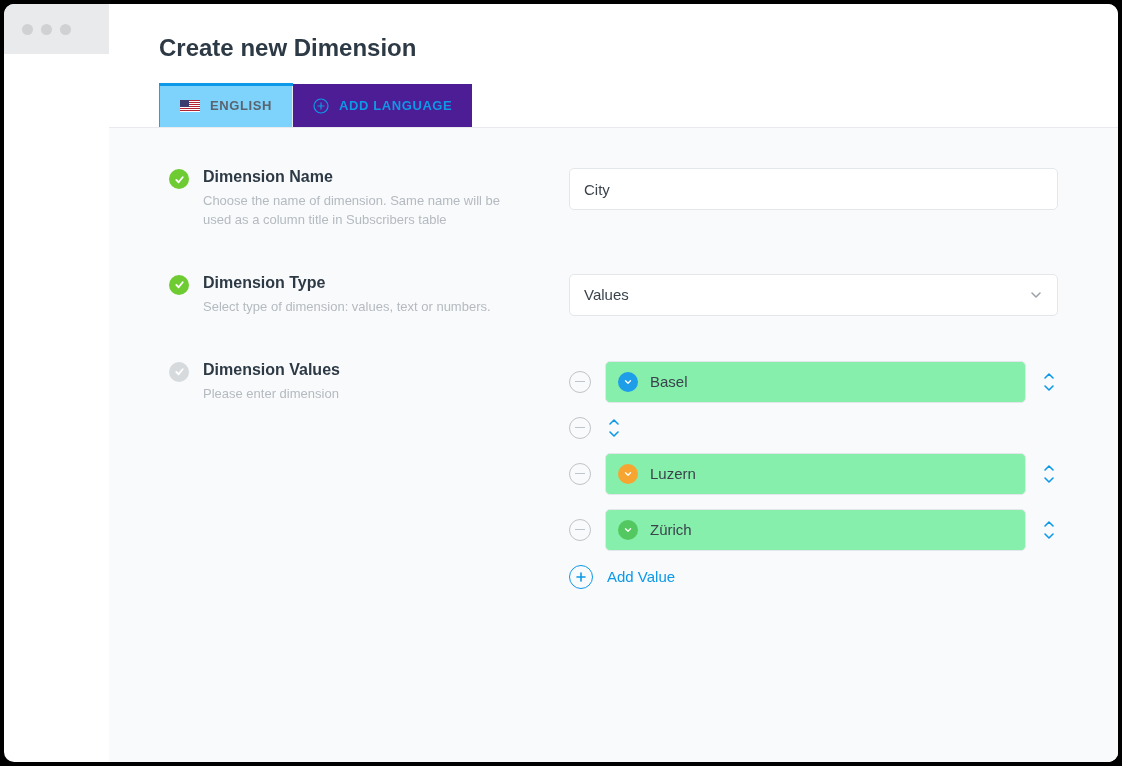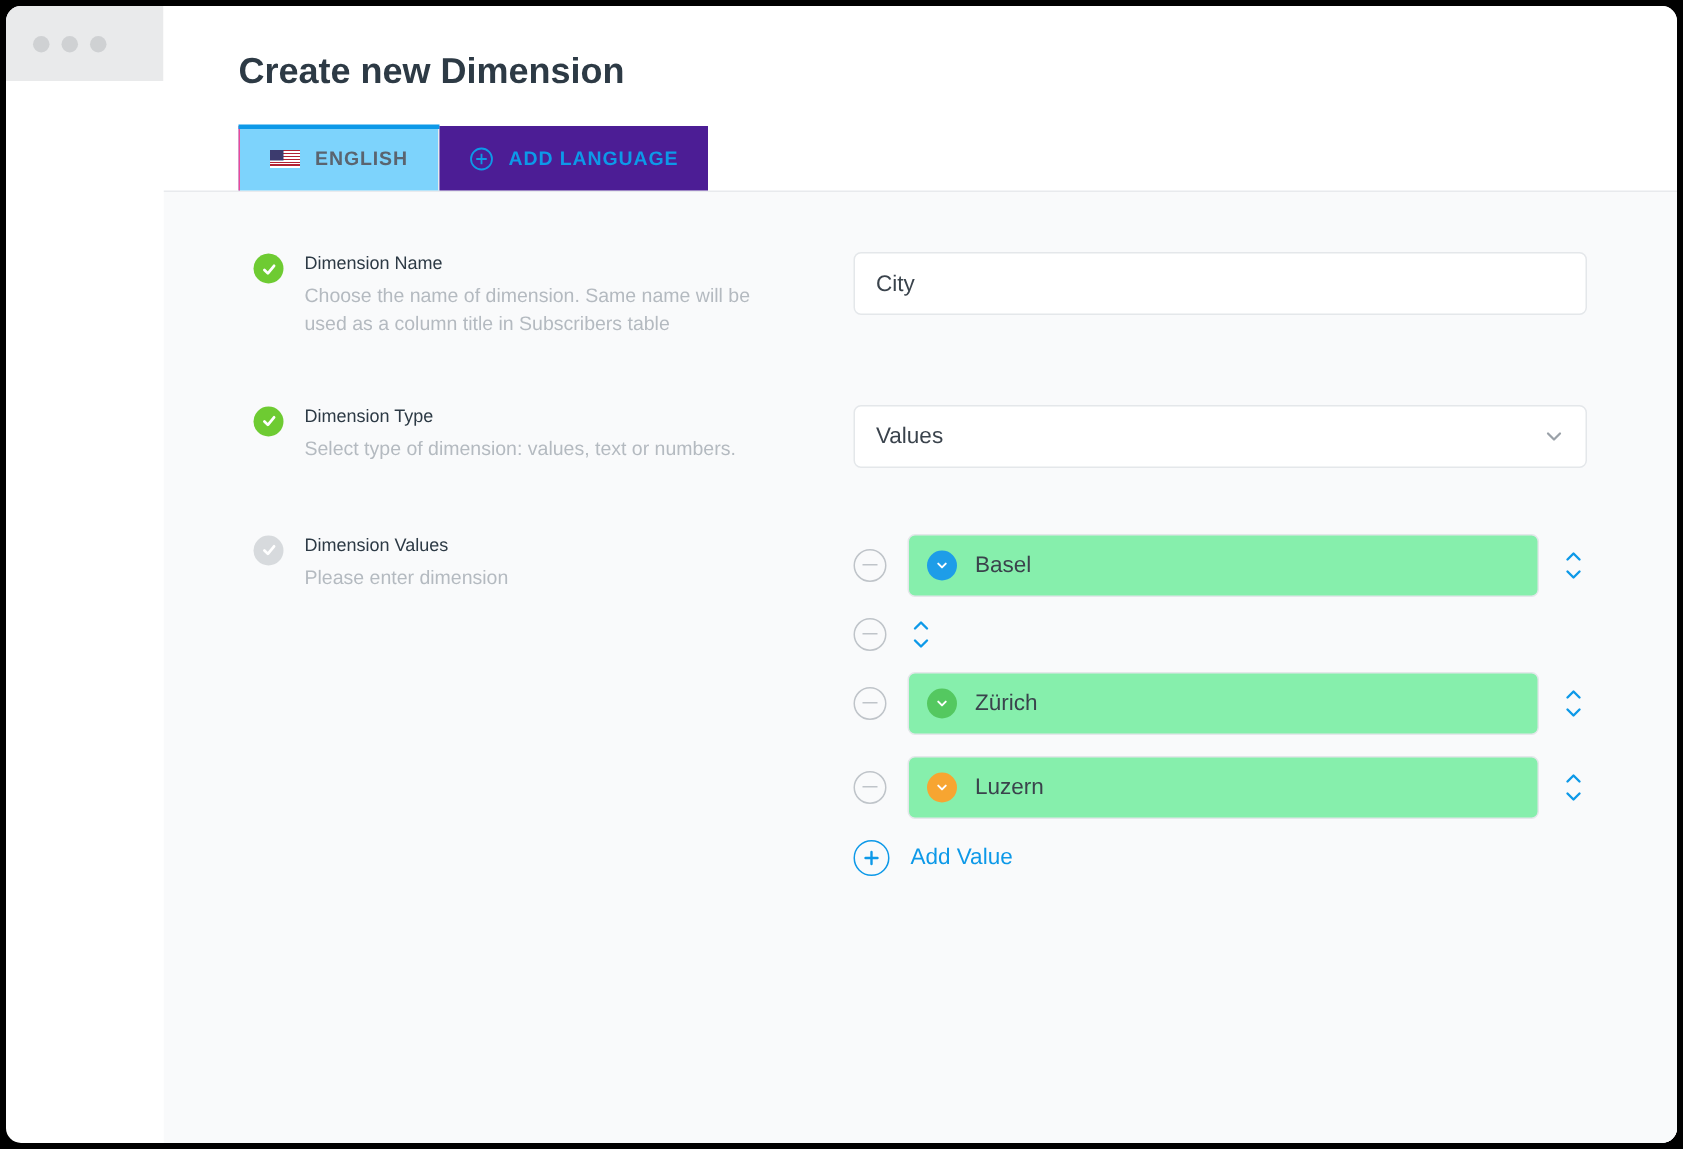--- a/index.html
+++ b/index.html
@@ -86,21 +86,21 @@
   .status-dot {
     width: 20px; height: 20px; border-radius: 50%;
     flex-shrink: 0;
     display: flex; align-items: center; justify-content: center;
     margin-top: 1px;
   }
   .status-dot.green { background: #6ecb32; }
   .status-dot.grey  { background: #d7dadd; }
   .status-dot svg { stroke: #fff; }
 
-  .field-label { font-size: 12px; font-weight: 400; color: #2d3a45; margin-bottom: 6px; }
+  .field-label { font-size: 16px; font-weight: 700; color: #2d3a45; margin-bottom: 6px; }
   .field-help  { font-size: 13px; color: #b4bac0; line-height: 1.45; max-width: 320px; }
 
   .row-right { flex: 1; }
 
   .text-input, .select-box {
     width: 100%;
     height: 42px;
     border: 1px solid #e4e7ea;
     border-radius: 5px;
     background: #fff;
@@ -277,53 +277,53 @@
                   <polyline points="2,6 6,2 10,6" fill="none" stroke="#0d99e8" stroke-width="1.6" stroke-linecap="round" stroke-linejoin="round"></polyline>
                   <polyline points="2,14 6,18 10,14" fill="none" stroke="#0d99e8" stroke-width="1.6" stroke-linecap="round" stroke-linejoin="round"></polyline>
                 </svg>
               </div>
             </div>
             <div class="value-row">
               <div class="remove-btn">
                 <div class="dash"></div>
               </div>
               <div class="value-input">
+                <div class="color-chip" style="background:#f7a531">
+                  <svg width="10" height="10" viewBox="0 0 12 12">
+                    <polyline points="3,4.5 6,7.5 9,4.5" fill="none" stroke="#fff" stroke-width="1.6" stroke-linecap="round" stroke-linejoin="round"></polyline>
+                  </svg>
+                </div>
+                <span class="value-text">Luzern</span>
+              </div>
+              <div class="drag-handle">
+                <svg width="12" height="20" viewBox="0 0 12 20">
+                  <polyline points="2,6 6,2 10,6" fill="none" stroke="#0d99e8" stroke-width="1.6" stroke-linecap="round" stroke-linejoin="round"></polyline>
+                  <polyline points="2,14 6,18 10,14" fill="none" stroke="#0d99e8" stroke-width="1.6" stroke-linecap="round" stroke-linejoin="round"></polyline>
+                </svg>
+              </div>
+            </div>
+            <div class="value-row">
+              <div class="remove-btn">
+                <div class="dash"></div>
+              </div>
+              <div class="value-input">
                 <div class="color-chip" style="background:#54c860">
                   <svg width="10" height="10" viewBox="0 0 12 12">
                     <polyline points="3,4.5 6,7.5 9,4.5" fill="none" stroke="#fff" stroke-width="1.6" stroke-linecap="round" stroke-linejoin="round"></polyline>
                   </svg>
                 </div>
                 <span class="value-text">Zürich</span>
               </div>
               <div class="drag-handle">
                 <svg width="12" height="20" viewBox="0 0 12 20">
                   <polyline points="2,6 6,2 10,6" fill="none" stroke="#0d99e8" stroke-width="1.6" stroke-linecap="round" stroke-linejoin="round"></polyline>
                   <polyline points="2,14 6,18 10,14" fill="none" stroke="#0d99e8" stroke-width="1.6" stroke-linecap="round" stroke-linejoin="round"></polyline>
                 </svg>
               </div>
             </div>
-            <div class="value-row">
-              <div class="remove-btn">
-                <div class="dash"></div>
-              </div>
-              <div class="value-input">
-                <div class="color-chip" style="background:#f7a531">
-                  <svg width="10" height="10" viewBox="0 0 12 12">
-                    <polyline points="3,4.5 6,7.5 9,4.5" fill="none" stroke="#fff" stroke-width="1.6" stroke-linecap="round" stroke-linejoin="round"></polyline>
-                  </svg>
-                </div>
-                <span class="value-text">Luzern</span>
-              </div>
-              <div class="drag-handle">
-                <svg width="12" height="20" viewBox="0 0 12 20">
-                  <polyline points="2,6 6,2 10,6" fill="none" stroke="#0d99e8" stroke-width="1.6" stroke-linecap="round" stroke-linejoin="round"></polyline>
-                  <polyline points="2,14 6,18 10,14" fill="none" stroke="#0d99e8" stroke-width="1.6" stroke-linecap="round" stroke-linejoin="round"></polyline>
-                </svg>
-              </div>
-            </div>
             <div class="add-value-row">
               <div class="add-circle">
                 <svg width="12" height="12" viewBox="0 0 12 12">
                   <line x1="6" y1="2" x2="6" y2="10" stroke="#0d99e8" stroke-width="1.6" stroke-linecap="round"></line>
                   <line x1="2" y1="6" x2="10" y2="6" stroke="#0d99e8" stroke-width="1.6" stroke-linecap="round"></line>
                 </svg>
               </div>
               <span class="add-value-label">Add Value</span>
             </div>
           </div>

